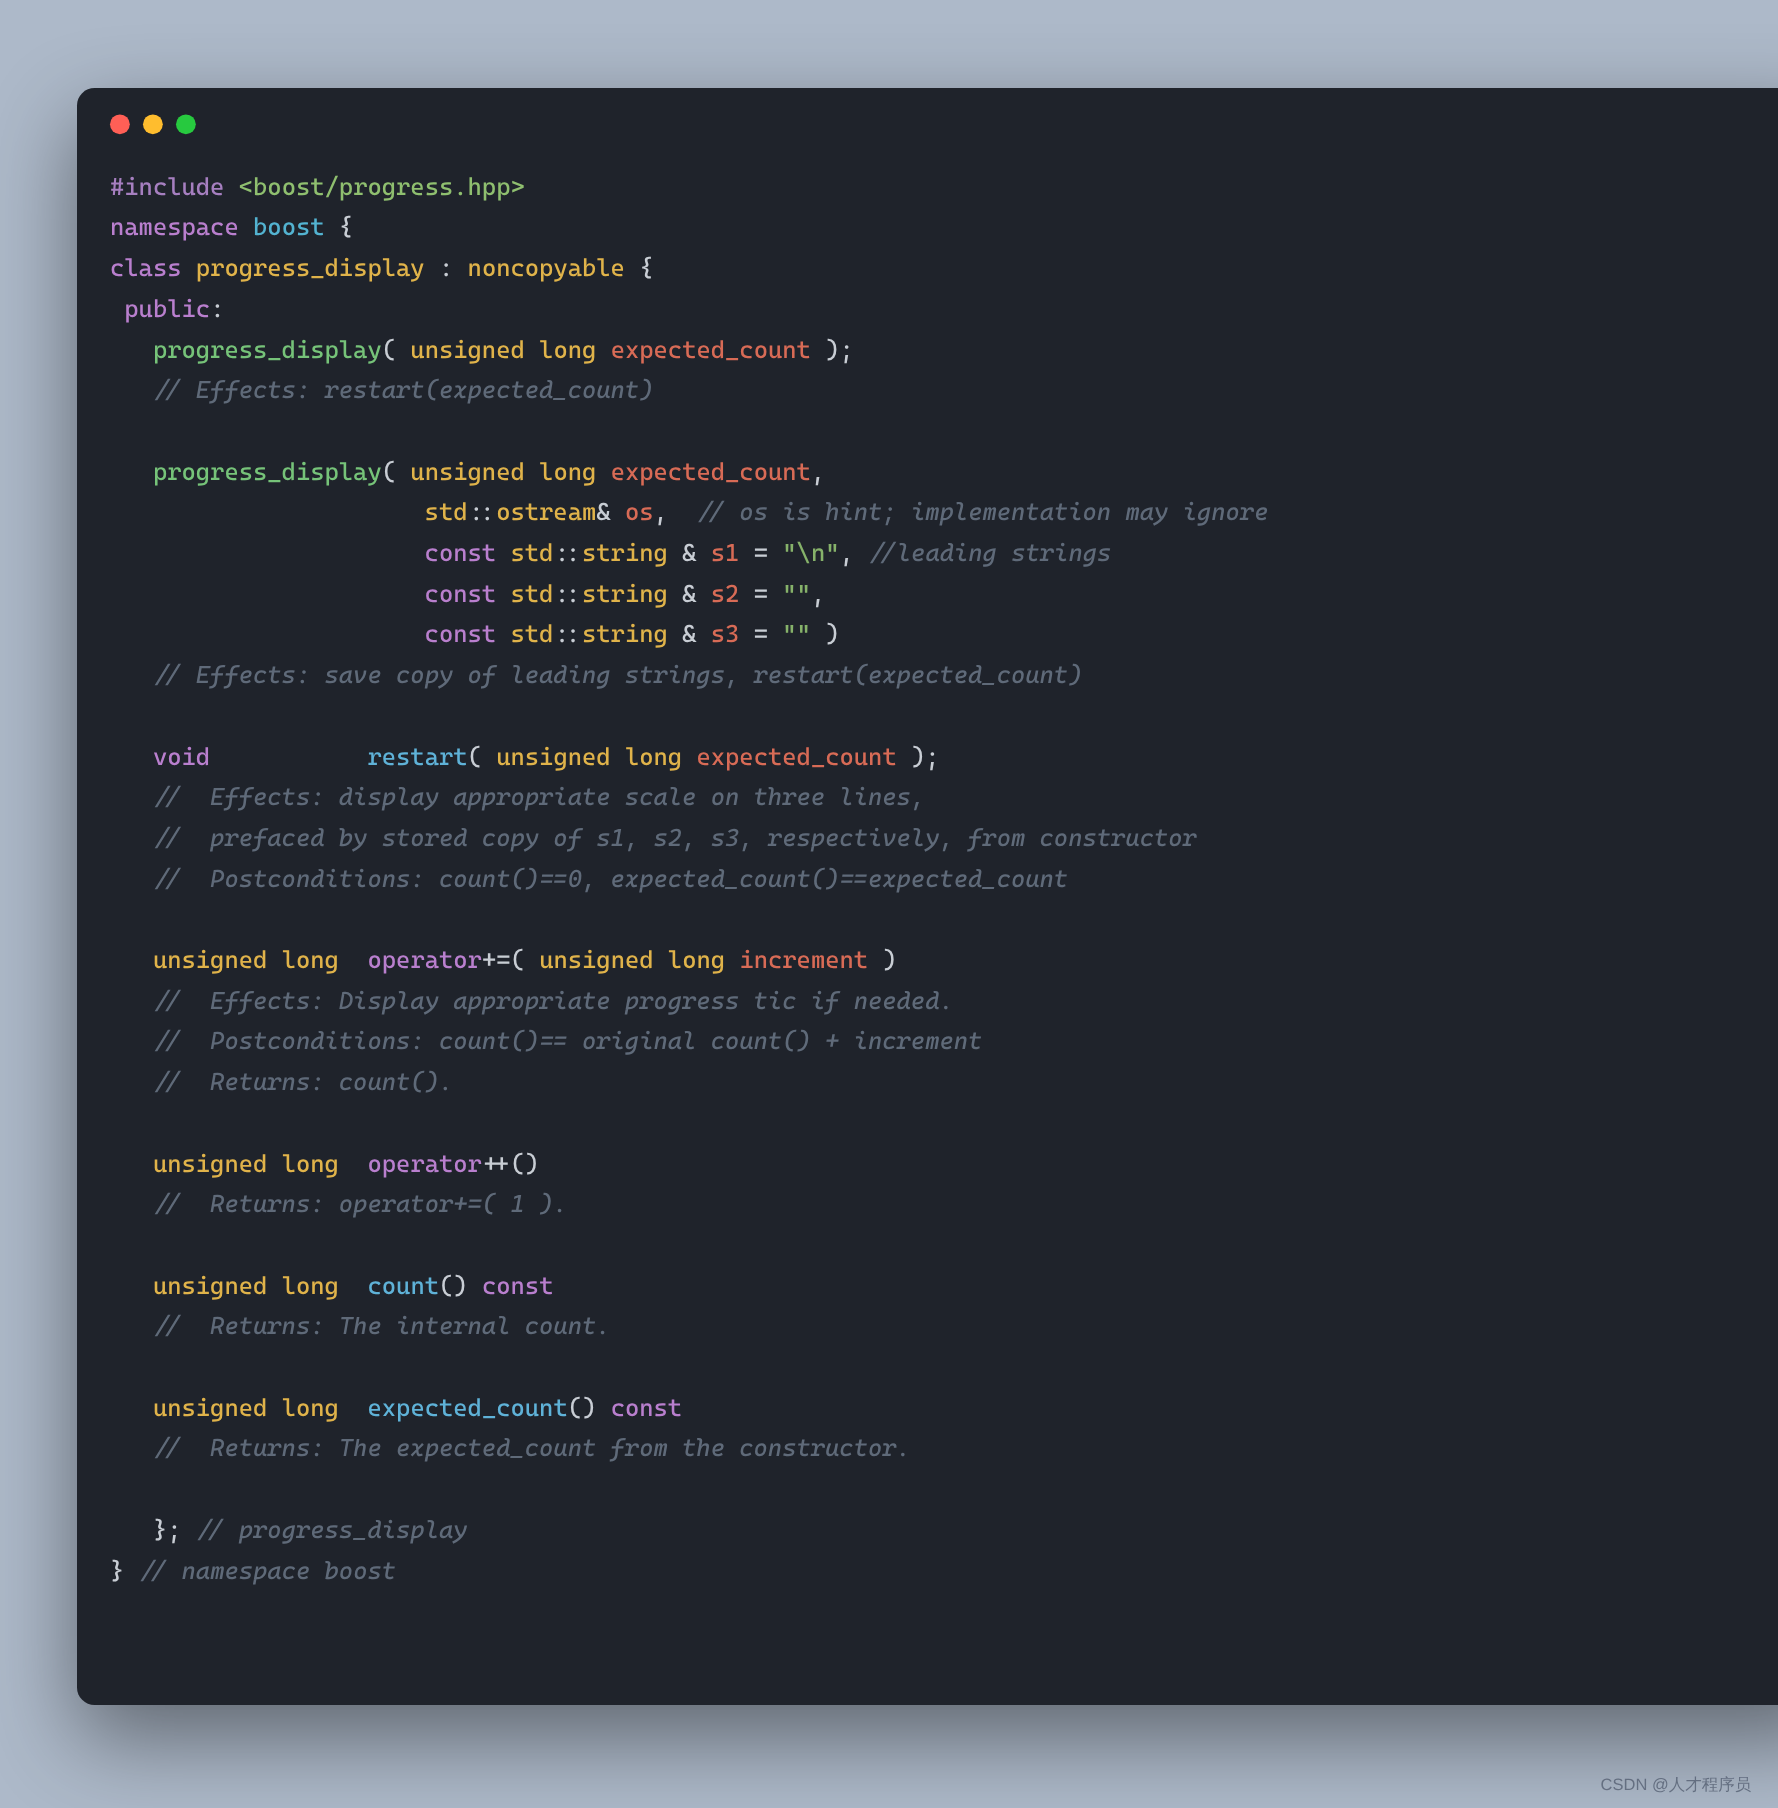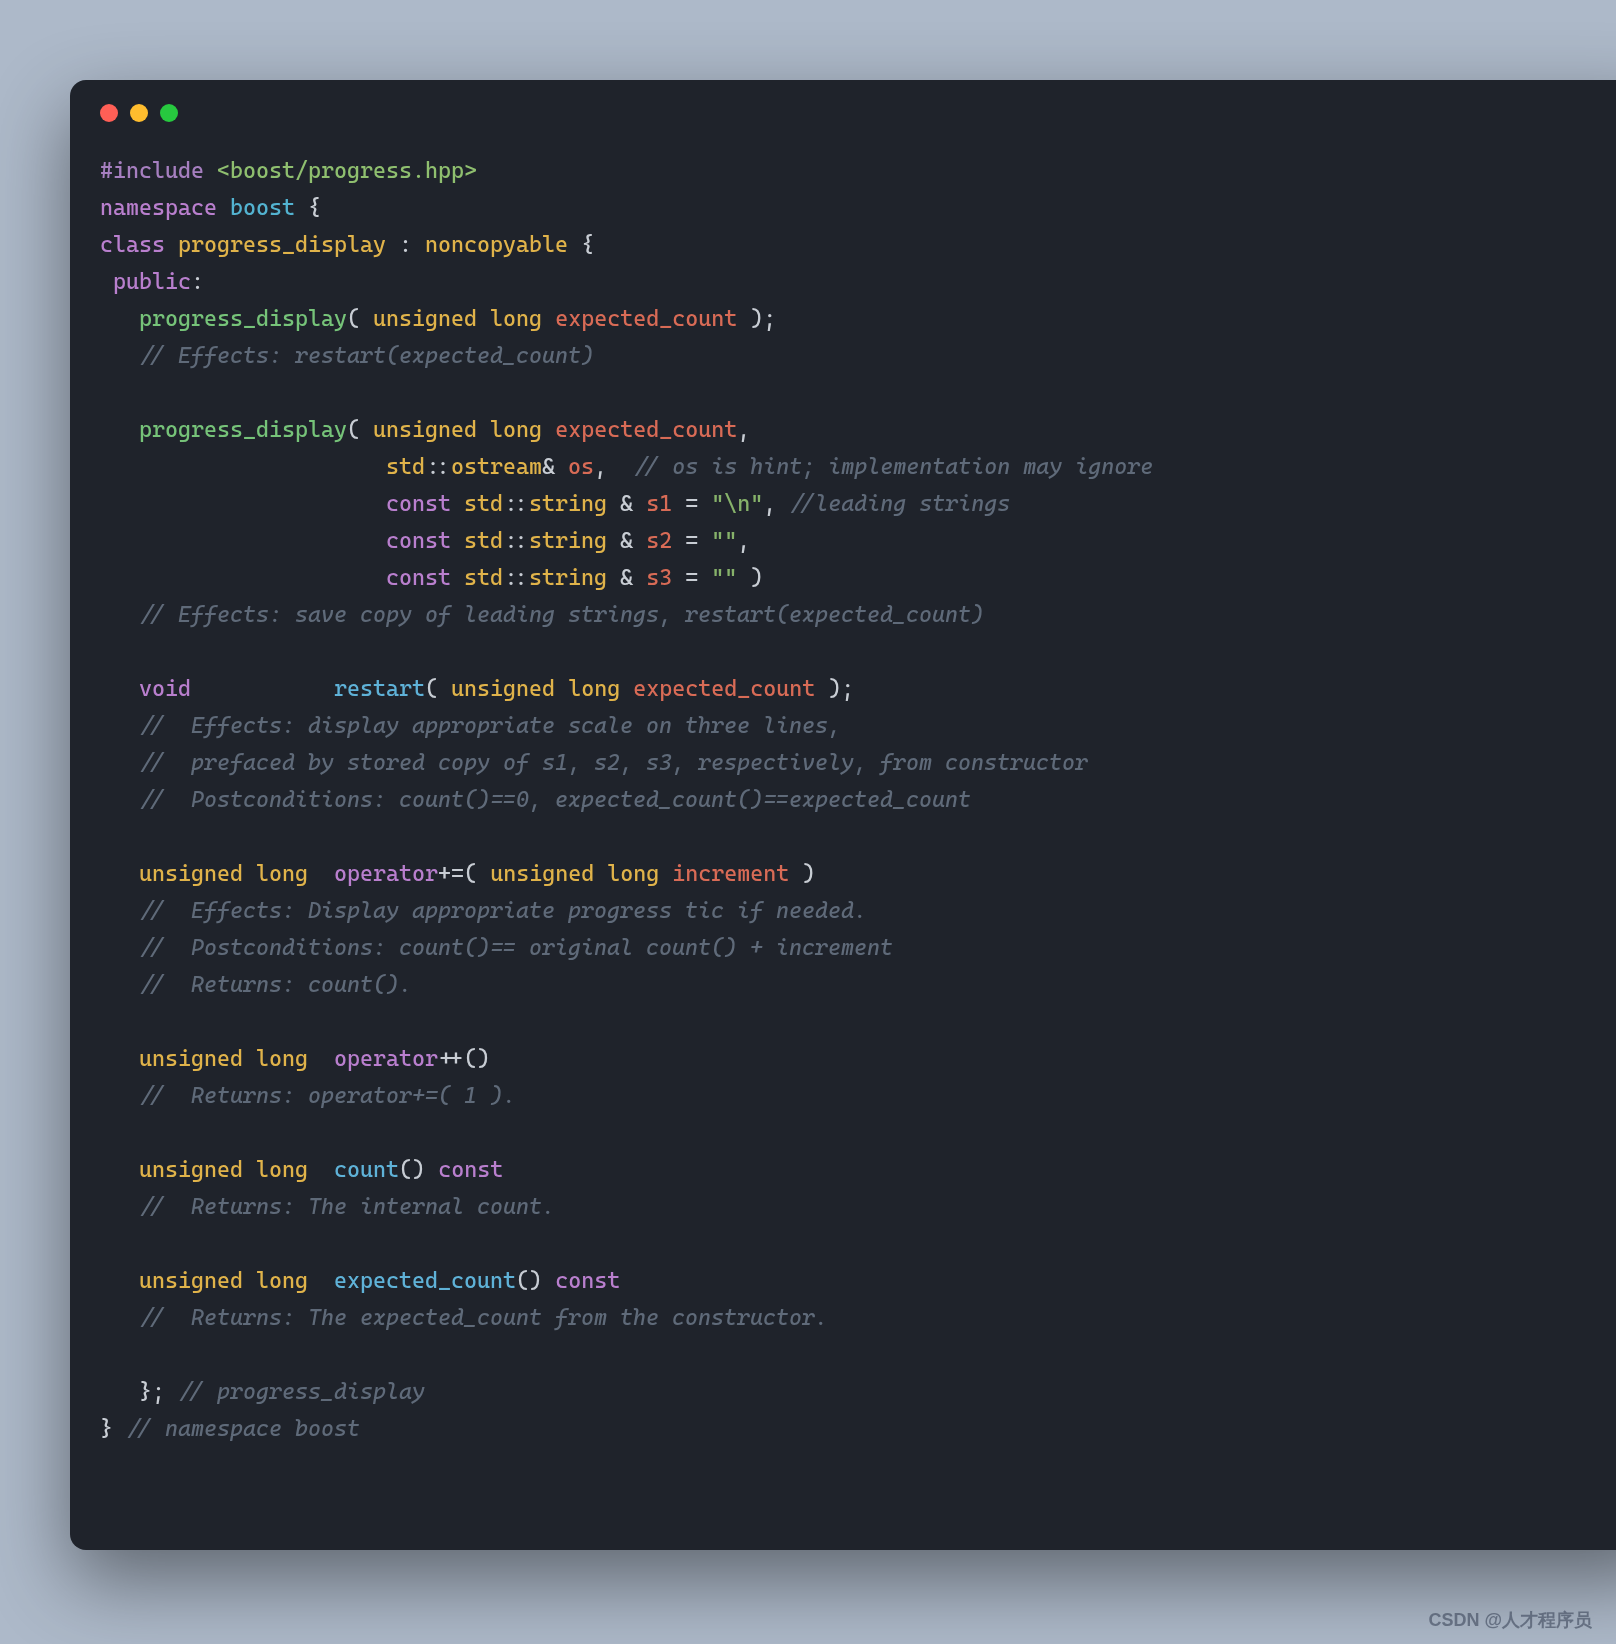--- a/index.html
+++ b/index.html
@@ -53,24 +53,23 @@
   .c-id    { color: #d86b56; }   
   .c-str   { color: #86b26a; }   
   .c-pun   { color: #9aa3b2; }   
   .c-cmt   { color: #5f6a79; font-style: italic; } 
   .c-white { color: #c8cdd4; }
 
   .watermark {
     position: absolute;
     right: 24px;
     bottom: 12px;
-    font-size: 18px;
+    font-size: 15px;
     color: rgba(60,70,90,0.6);
     font-family: -apple-system, "PingFang SC", "Microsoft YaHei", sans-serif;
-    font-weight: bold;
   }
 </style>
 </head>
 <body>
 
 <div class="frame">
   <div class="titlebar">
     <div class="dot red"></div>
     <div class="dot yellow"></div>
     <div class="dot green"></div>

